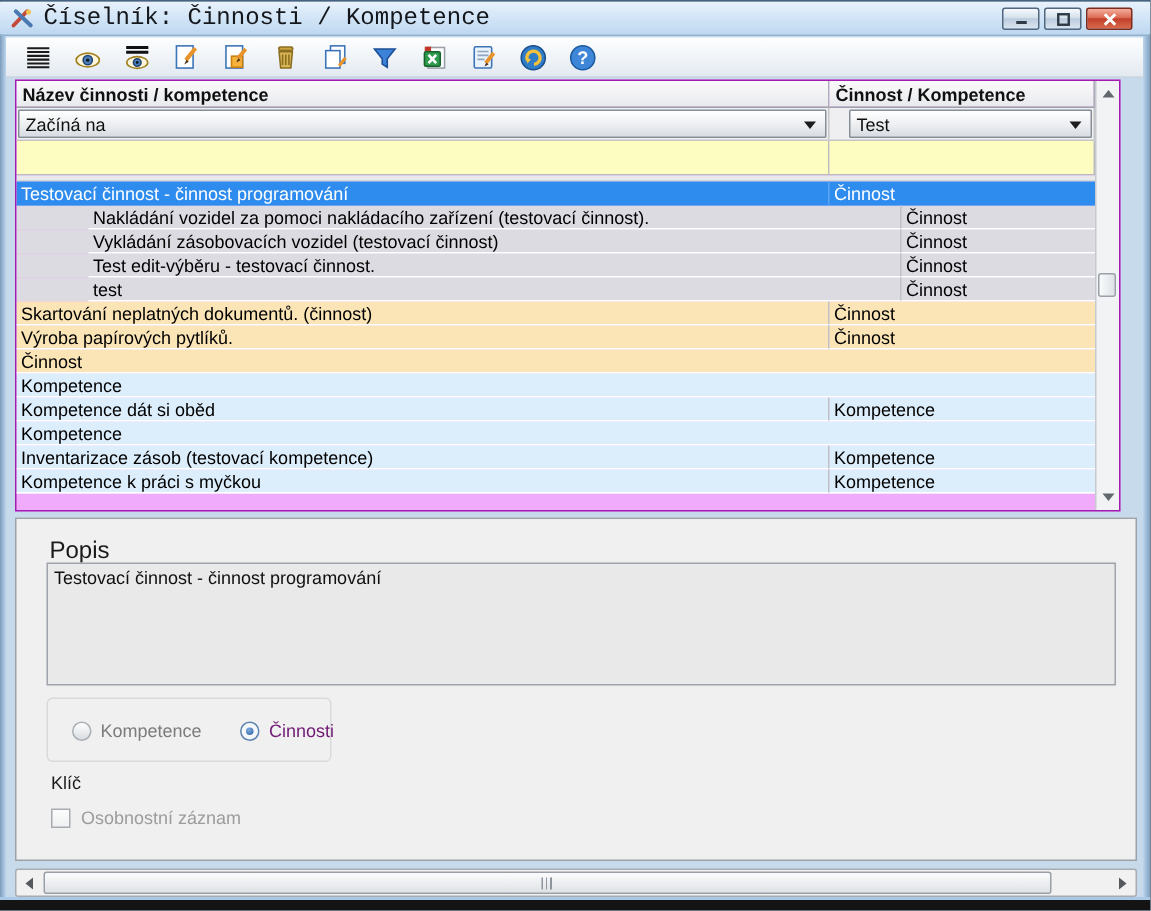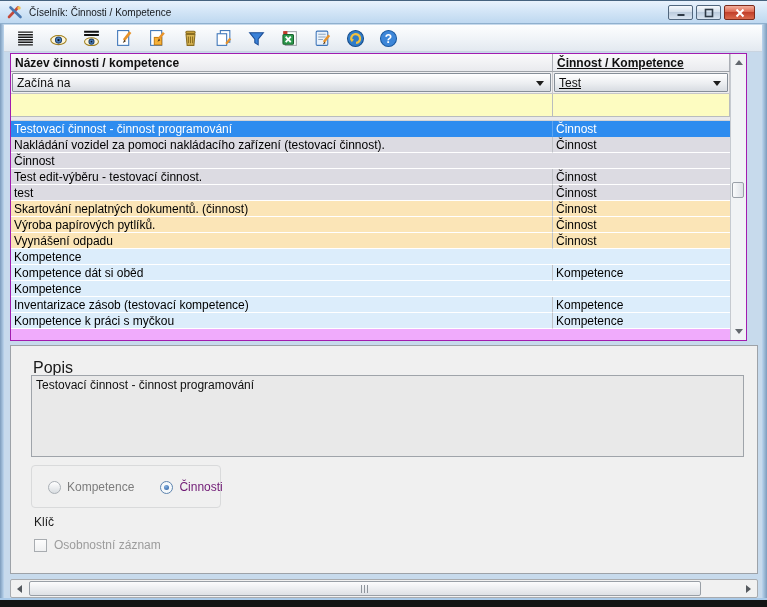--- a/index.html
+++ b/index.html
@@ -9,21 +9,21 @@
     box-shadow:inset 0 0 0 1px #46637F;
   }
   
   .titlebar{
     position:absolute;left:0;top:0;right:0;height:24px;
     background:linear-gradient(180deg,#E9F2FC 0%,#D4E6F7 45%,#BED8F0 100%);
     border-top:1px solid #46637F;border-bottom:1px solid #8FB0CE;
     display:flex;align-items:center;box-sizing:border-box;
   }
   .title-icon{margin:0 6px 0 7px;width:16px;height:16px;flex:0 0 auto;}
-  .title-text{font-size:10px;color:#14181C;}
+  .title-text{font-size:16px;color:#14181C;font-family:Liberation Mono, monospace;}
   .winbtns{position:absolute;right:12px;top:4px;display:flex;gap:3px;}
   .wbtn{
     width:25px;height:15px;border:1px solid #51677E;border-radius:2px;box-sizing:border-box;
     background:linear-gradient(180deg,#F7FAFD 0%,#D4E0EC 45%,#BCCCDD 50%,#D9E5F1 100%);
     display:flex;align-items:center;justify-content:center;cursor:pointer;
   }
   .wbtn.close{
     width:31px;border-color:#7C2B1D;
     background:linear-gradient(180deg,#F3AE9C 0%,#DC6A52 45%,#C2402B 50%,#D96A4C 100%);
   }
@@ -42,22 +42,22 @@
   }
   .grid-content{position:absolute;left:0;top:0;right:16px;bottom:0;overflow:hidden;}
   .ghead{display:flex;height:18px;}
   .ghead .hc{
     box-sizing:border-box;background:linear-gradient(180deg,#FAFAFB,#E9EAEE);
     border-right:1px solid #ABAEB5;border-bottom:1px solid #9EA2A8;
     font-size:12px;font-weight:bold;color:#101010;padding:2px 4px 0 4px;
     white-space:nowrap;overflow:hidden;
   }
   .c-name{width:542px;flex:0 0 auto;}
-  .c-type{flex:1;text-decoration:underline;}
-  .gfilter{display:flex;height:22px;background:#EFEFF1;border-bottom:1px solid #C6C6C9;box-sizing:border-box;}
+  .c-type{flex:1;}
+  .gfilter{display:flex;height:22px;background:#EFEFF1;border-bottom:1px solid #C6C6C9;box-sizing:border-box;gap:12px;}
   .fcell{box-sizing:border-box;padding:1px;border-right:1px solid #C6C6C9;display:flex;}
   .combo{
     flex:1;position:relative;box-sizing:border-box;height:19px;
     border:1px solid #868E98;border-radius:1px;
     background:linear-gradient(180deg,#FFFFFF 0%,#ECEEF1 55%,#D8DCE2 100%);
     font-size:12px;color:#101010;display:flex;align-items:center;padding:0 18px 0 4px;cursor:pointer;
     white-space:nowrap;overflow:hidden;
   }
   .combo .arr{
     position:absolute;right:6px;top:7px;width:0;height:0;
@@ -70,21 +70,21 @@
   }
   .ggap{height:4px;background:#E9E9EB;border-bottom:1px solid #D4D4D6;box-sizing:border-box;}
   .gbody{}
   .grow{display:flex;height:16px;box-sizing:border-box;font-size:12px;line-height:14px;color:#000;cursor:default;}
   .grow .c1{
     width:542px;flex:0 0 auto;box-sizing:border-box;padding:1px 0 0 3px;
     border-right:1px solid #BFC2C7;border-bottom:1px solid #FFFFFF;
     white-space:nowrap;overflow:hidden;
   }
   .grow .c2{flex:1;box-sizing:border-box;padding:1px 0 0 3px;border-bottom:1px solid #FFFFFF;white-space:nowrap;overflow:hidden;}
-  .grow.gray{background:var(--row-gray,#DCDBE2);}
+  .grow.gray{background:var(--row-gray,#DCDBE2);padding-left:48px;}
   .grow.tan{background:var(--row-tan,#FBE5B7);}
   .grow.blue{background:var(--row-blue,#DCEDFB);}
   .grow.selected{background:var(--selection,#2E8CEF);color:#FFFFFF;}
   .grow.selected .c1,.grow.selected .c2{border-bottom-color:var(--selection,#2E8CEF);border-right-color:#5FA6F2;}
   
   .vscroll{position:absolute;top:0;right:0;bottom:0;width:16px;background:#F1F3F5;border-left:1px solid #C6CAD0;box-sizing:border-box;}
   .vbtn{position:absolute;left:0;right:0;height:15px;display:flex;align-items:center;justify-content:center;cursor:pointer;}
   .vbtn.up{top:1px;}
   .vbtn.down{bottom:1px;}
   .tri-up{width:0;height:0;border-left:4px solid transparent;border-right:4px solid transparent;border-bottom:5px solid #63686E;}
@@ -303,40 +303,40 @@
       <div class="gbody">
           <div class="grow selected">
             <div class="c1">Testovací činnost - činnost programování</div>
             <div class="c2">Činnost</div>
           </div>
           <div class="grow gray">
             <div class="c1">Nakládání vozidel za pomoci nakládacího zařízení (testovací činnost).</div>
             <div class="c2">Činnost</div>
           </div>
           <div class="grow gray">
+            <div class="c1">Vykládání zásobovacích vozidel (testovací činnost)</div>
             <div class="c2">Činnost</div>
           </div>
           <div class="grow gray">
             <div class="c1">Test edit-výběru - testovací činnost.</div>
             <div class="c2">Činnost</div>
           </div>
           <div class="grow gray">
             <div class="c1">test</div>
             <div class="c2">Činnost</div>
           </div>
           <div class="grow tan">
             <div class="c1">Skartování neplatných dokumentů. (činnost)</div>
             <div class="c2">Činnost</div>
           </div>
           <div class="grow tan">
             <div class="c1">Výroba papírových pytlíků.</div>
             <div class="c2">Činnost</div>
           </div>
           <div class="grow tan">
-            <div class="c1">Vyynášení odpadu</div>
             <div class="c2">Činnost</div>
           </div>
           <div class="grow blue">
             <div class="c2">Kompetence</div>
           </div>
           <div class="grow blue">
             <div class="c1">Kompetence dát si oběd</div>
             <div class="c2">Kompetence</div>
           </div>
           <div class="grow blue">

